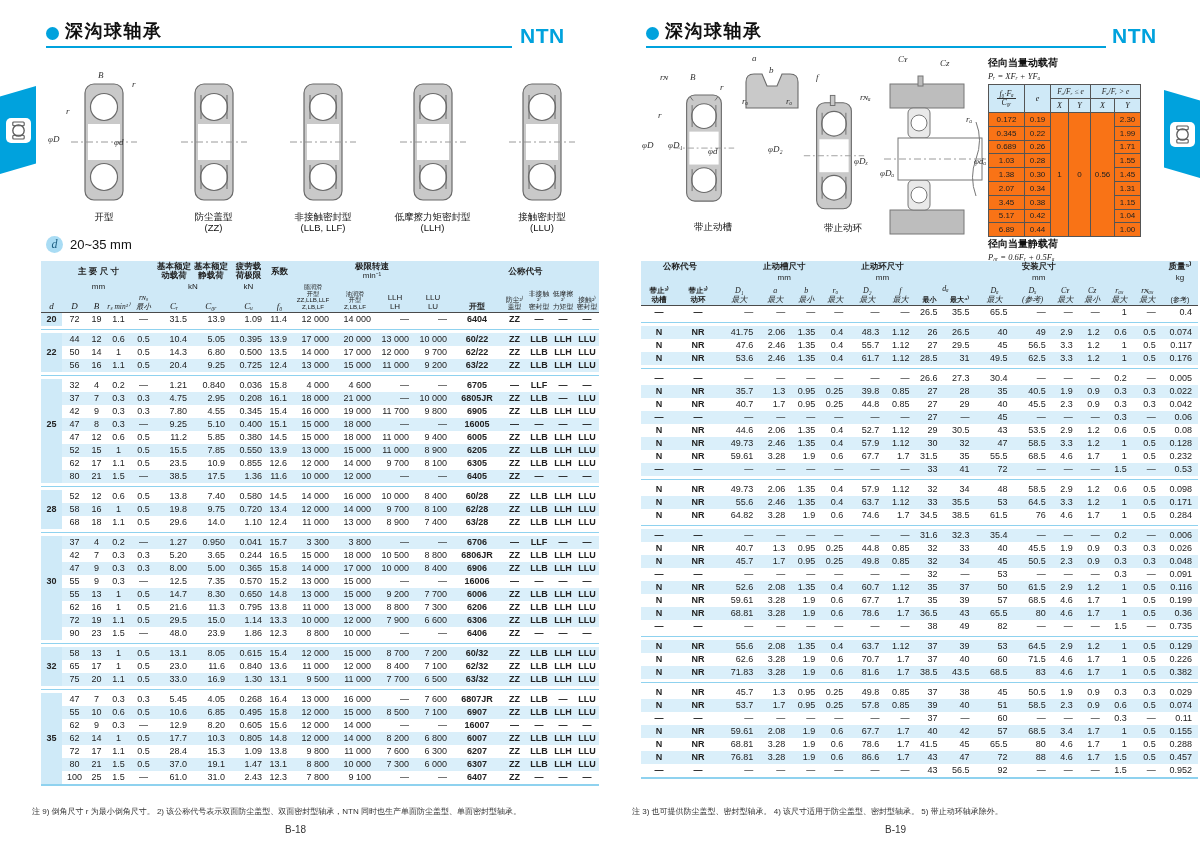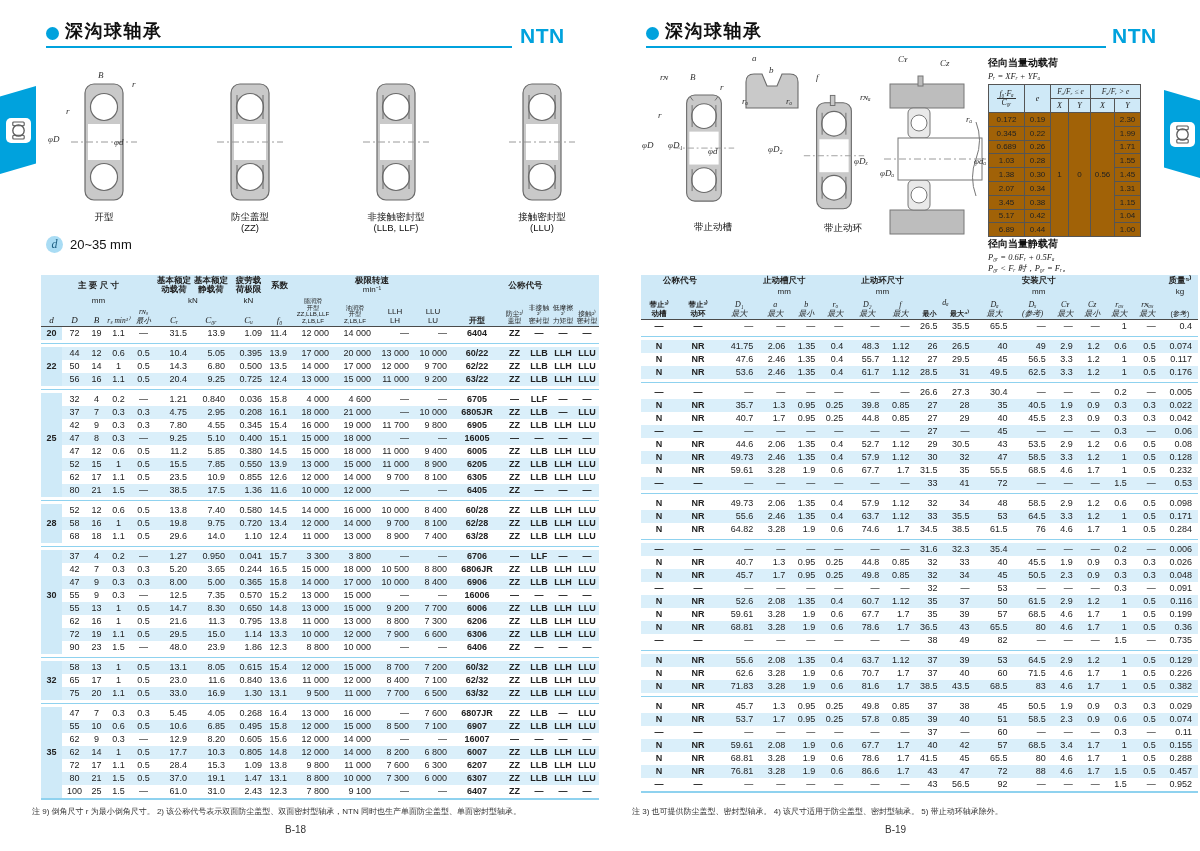--- a/index.html
+++ b/index.html
@@ -16,21 +16,21 @@
   .tabL{left:0;top:86px;clip-path:polygon(0 12%,100% 0,100% 88%,0 100%);}
   .tabR{left:1164px;top:90px;clip-path:polygon(0 0,100% 12%,100% 100%,0 88%);}
   .tab .ticon{width:25px;height:25px;background:#fff;border-radius:5px;display:flex;align-items:center;justify-content:center;}
   
   .figrow{position:absolute;left:52px;top:82px;width:542px;display:flex;justify-content:space-between;}
   .fig{position:relative;width:104px;display:flex;flex-direction:column;align-items:center;}
   .figcap{margin-top:7px;font-size:9.5px;line-height:11px;text-align:center;white-space:pre-line;color:#111;}
   .lb{position:absolute;font-family:"Liberation Serif",serif;font-style:italic;font-size:9px;color:#333;white-space:nowrap;}
   .figabs{position:absolute;}
   
-  .tblwrap{position:absolute;top:275px;width:557px;}
+  .tblwrap{position:absolute;top:261px;width:557px;}
   table.big{border-collapse:collapse;table-layout:fixed;width:557px;border-bottom:2px solid #8fd2ef;}
   table.big th{background:var(--hdrbg);font-weight:bold;font-size:8px;line-height:9px;white-space:pre-line;vertical-align:middle;padding:1px 0;text-align:center;}
   table.big thead{border-bottom:1.5px solid #4a4a4a;}
   table.big .g1{font-size:8.5px;}
   table.big .unit{font-weight:normal;font-size:8px;}
   table.big .sym{font-family:"Liberation Serif",serif;font-style:italic;font-weight:normal;font-size:9px;}
   table.big .tiny{font-size:6.2px;line-height:6.8px;font-weight:normal;}
   table.big .bot{vertical-align:bottom;}
   table.big td{font-size:9px;height:13px;line-height:13px;padding:0;white-space:nowrap;overflow:hidden;}
   tr.rb td{background:var(--stripe);}
@@ -49,21 +49,21 @@
   
   .fnote{position:absolute;font-size:8px;color:#333;white-space:nowrap;}
   .pnum{position:absolute;font-size:10px;color:#333;}
   
   .eqpanel{position:absolute;left:988px;top:56px;width:178px;}
   .eqt{font-size:10px;font-weight:bold;color:#111;}
   .eqf{font-size:8.5px;font-family:"Liberation Serif",serif;font-style:italic;margin:1px 0 3px;}
   table.eq{border-collapse:collapse;table-layout:fixed;}
   table.eq th,table.eq td{border:1px solid #555;font-size:8px;text-align:center;padding:0;}
   table.eq th{background:var(--hdrbg);font-family:"Liberation Serif",serif;font-style:italic;font-weight:normal;height:13px;}
-  table.eq td{height:12.8px;background:#a16207;}
+  table.eq td{height:12.8px;background:#f97316;}
   .frac{display:inline-block;line-height:8px;}
   .frac .fn{border-bottom:1px solid #333;display:block;padding:0 2px;}
   .frac .fd{display:block;}
 </style>
 </head>
 <body>
 
 <svg width="0" height="0" style="position:absolute">
   <defs>
     <g id="brg">
@@ -116,20 +116,27 @@
           </svg>
         <div class="figcap">防尘盖型
 (ZZ)</div>
       </div>
       <div class="fig">
         <svg width="70" height="122" viewBox="0 0 70 122">
             <use href="#brgS"></use>
           </svg>
         <div class="figcap">非接触密封型
 (LLB, LLF)</div>
+      </div>
+      <div class="fig">
+        <svg width="70" height="122" viewBox="0 0 70 122">
+            <use href="#brgS"></use>
+          </svg>
+        <div class="figcap">低摩擦力矩密封型
+(LLH)</div>
       </div>
       <div class="fig">
         <svg width="70" height="122" viewBox="0 0 70 122">
             <use href="#brgS"></use>
           </svg>
         <div class="figcap">接触密封型
 (LLU)</div>
       </div>
     </div>
 

